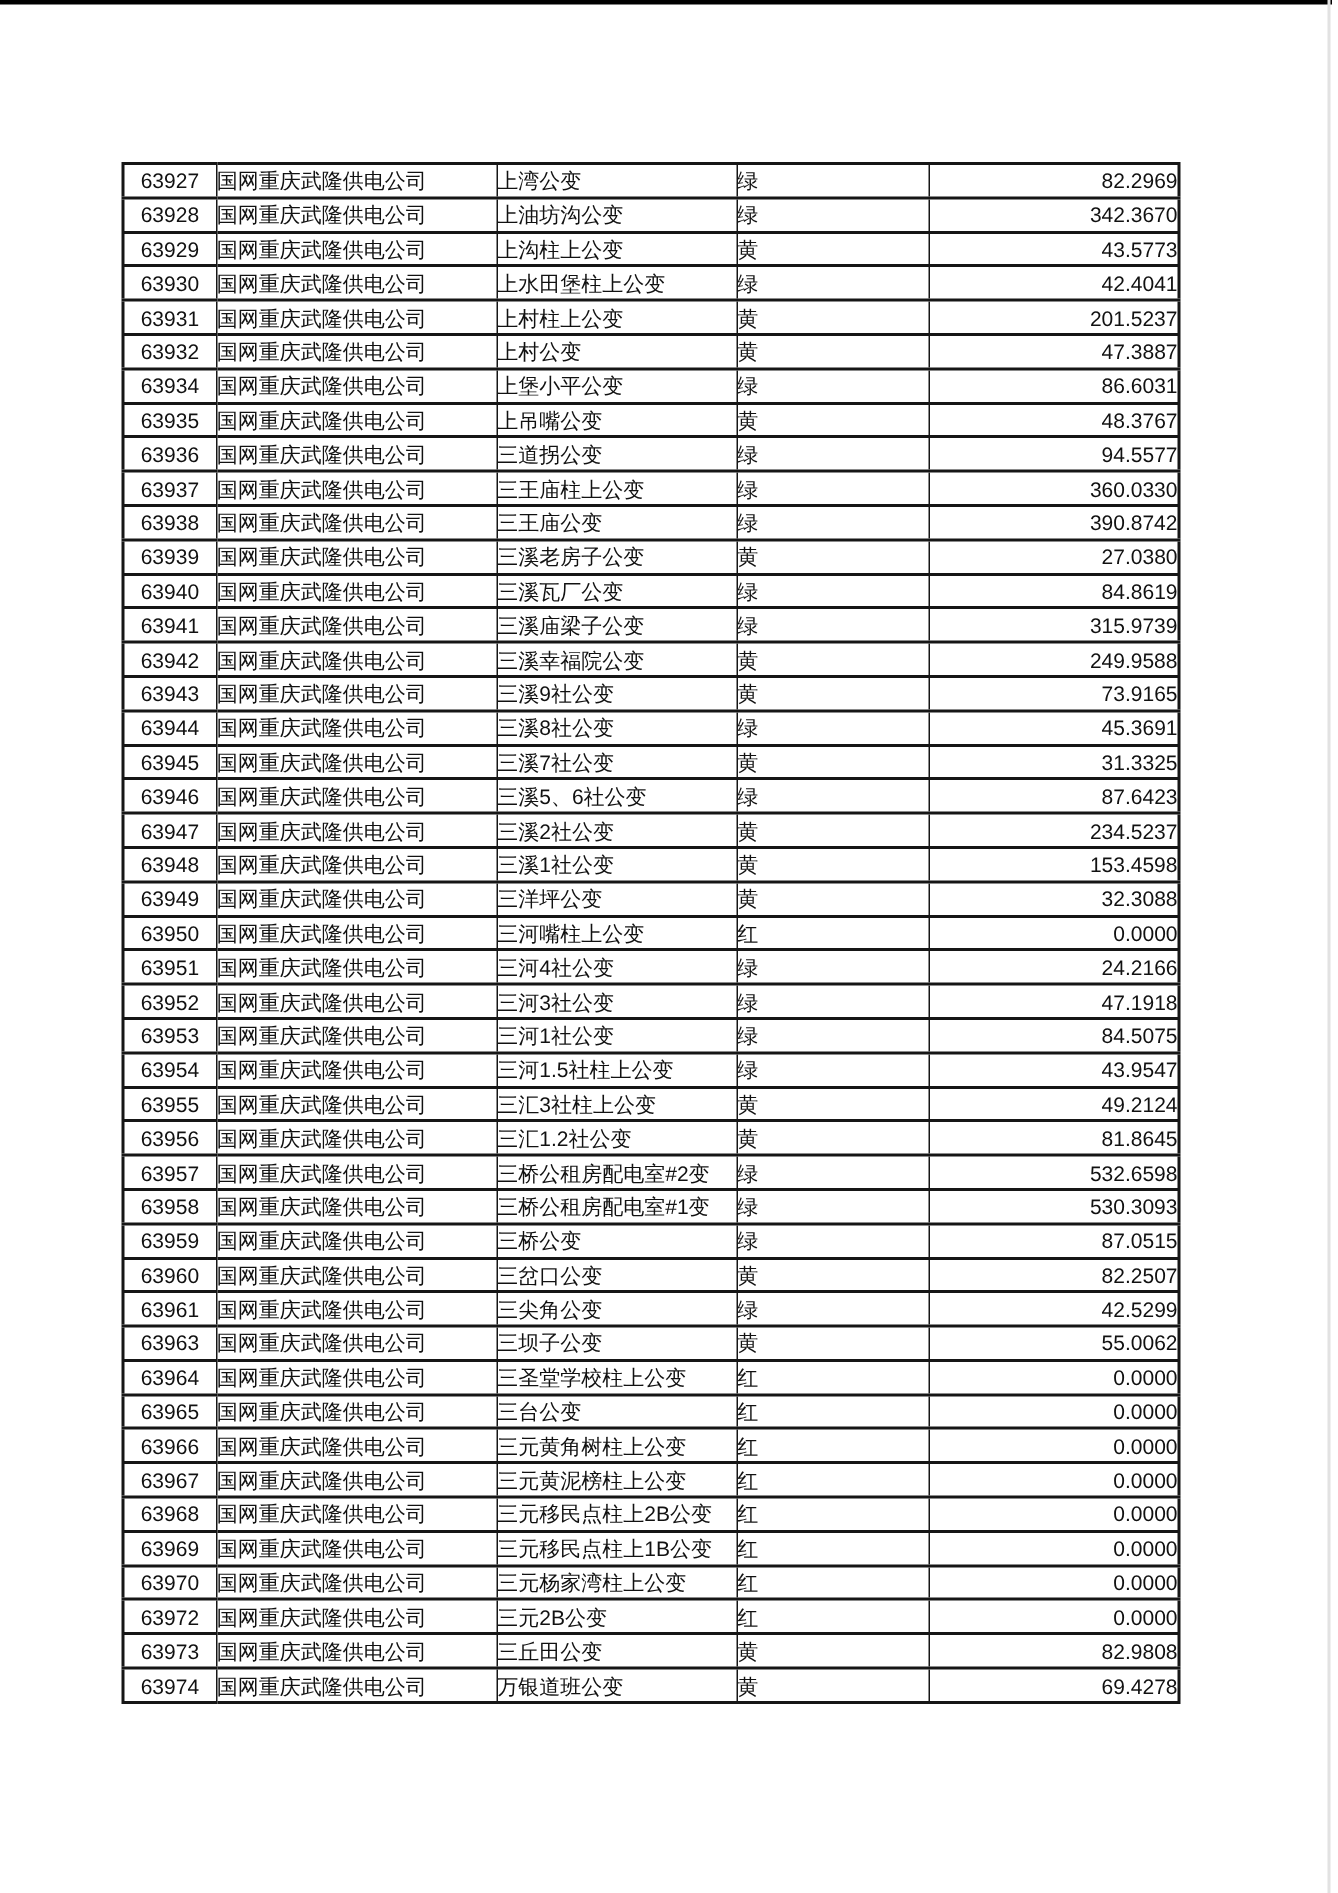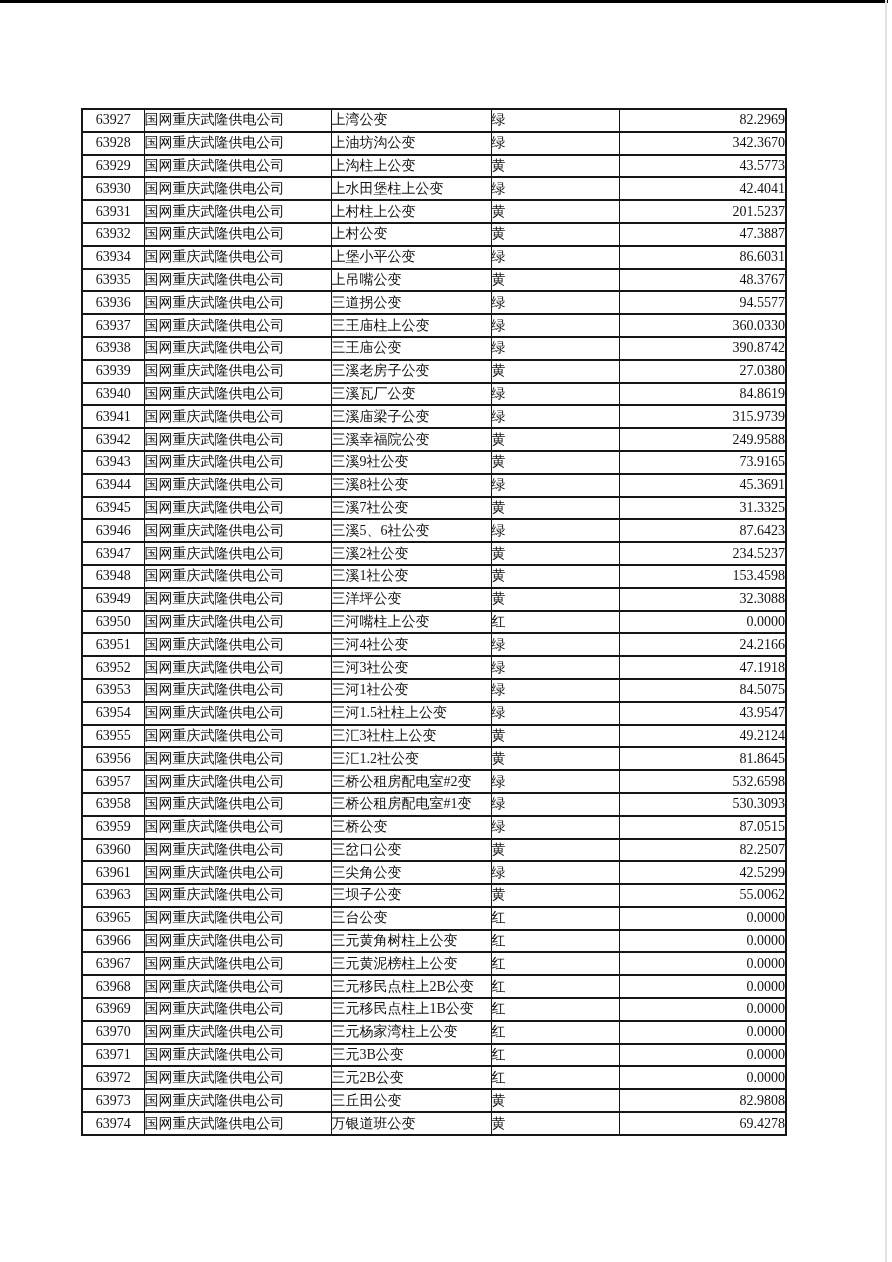--- a/index.html
+++ b/index.html
@@ -34,21 +34,20 @@
   }
   table.grid {
     position: absolute;
     left: 81px;
     top: 108px;
     width: 704px;
     height: 1028px;
     border-collapse: collapse;
     table-layout: fixed;
     border: 2px solid #161616;
-    font-family: Liberation Serif, serif;
   }
   table.grid td {
     border-left: 1px solid #161616;
     border-right: 1px solid #161616;
     border-top: 2px solid #161616;
     border-bottom: 2px solid #161616;
     font-size: 14px;
     line-height: 1;
     vertical-align: middle;
     padding: 0;
@@ -314,20 +313,27 @@
           <td class="c-value">42.5299</td>
         </tr>
         <tr>
           <td class="c-id">63963</td>
           <td class="c-company">国网重庆武隆供电公司</td>
           <td class="c-station">三坝子公变</td>
           <td class="c-status">黄</td>
           <td class="c-value">55.0062</td>
         </tr>
         <tr>
+          <td class="c-id">63964</td>
+          <td class="c-company">国网重庆武隆供电公司</td>
+          <td class="c-station">三圣堂学校柱上公变</td>
+          <td class="c-status">红</td>
+          <td class="c-value">0.0000</td>
+        </tr>
+        <tr>
           <td class="c-id">63965</td>
           <td class="c-company">国网重庆武隆供电公司</td>
           <td class="c-station">三台公变</td>
           <td class="c-status">红</td>
           <td class="c-value">0.0000</td>
         </tr>
         <tr>
           <td class="c-id">63966</td>
           <td class="c-company">国网重庆武隆供电公司</td>
           <td class="c-station">三元黄角树柱上公变</td>
@@ -352,27 +358,20 @@
           <td class="c-id">63969</td>
           <td class="c-company">国网重庆武隆供电公司</td>
           <td class="c-station">三元移民点柱上1B公变</td>
           <td class="c-status">红</td>
           <td class="c-value">0.0000</td>
         </tr>
         <tr>
           <td class="c-id">63970</td>
           <td class="c-company">国网重庆武隆供电公司</td>
           <td class="c-station">三元杨家湾柱上公变</td>
-          <td class="c-status">红</td>
-          <td class="c-value">0.0000</td>
-        </tr>
-        <tr>
-          <td class="c-id">63971</td>
-          <td class="c-company">国网重庆武隆供电公司</td>
-          <td class="c-station">三元3B公变</td>
           <td class="c-status">红</td>
           <td class="c-value">0.0000</td>
         </tr>
         <tr>
           <td class="c-id">63972</td>
           <td class="c-company">国网重庆武隆供电公司</td>
           <td class="c-station">三元2B公变</td>
           <td class="c-status">红</td>
           <td class="c-value">0.0000</td>
         </tr>

